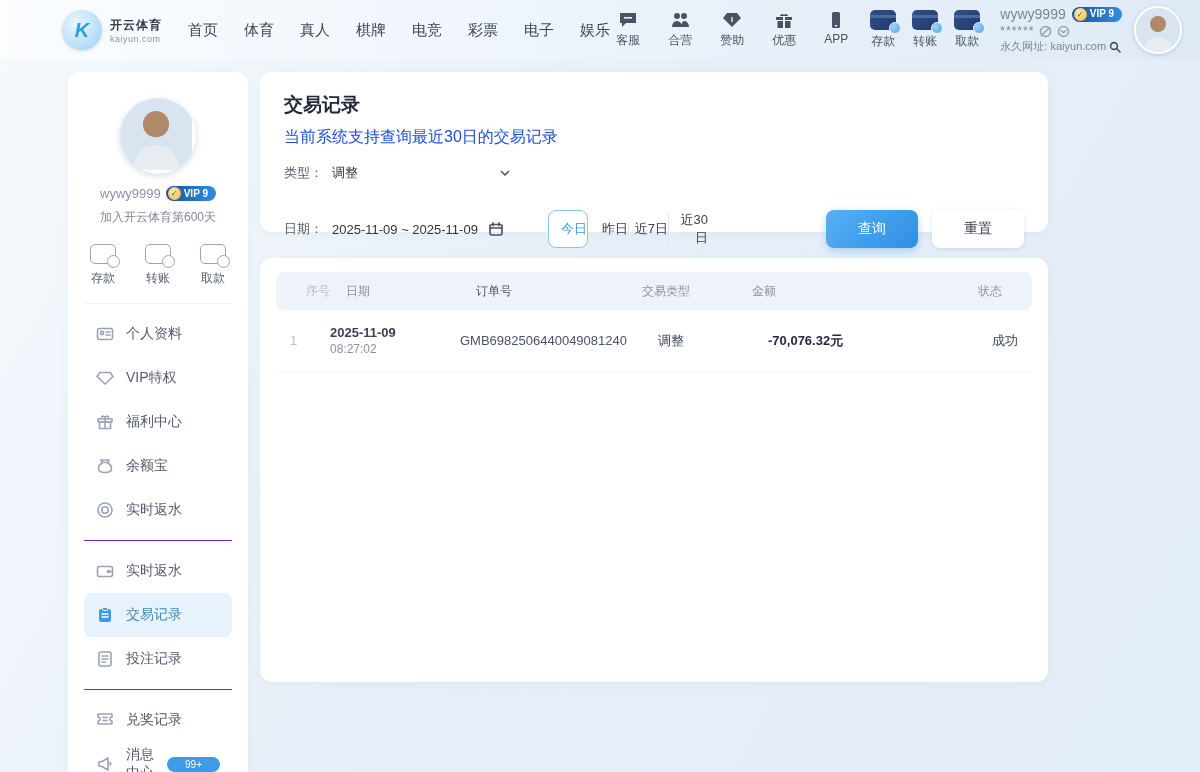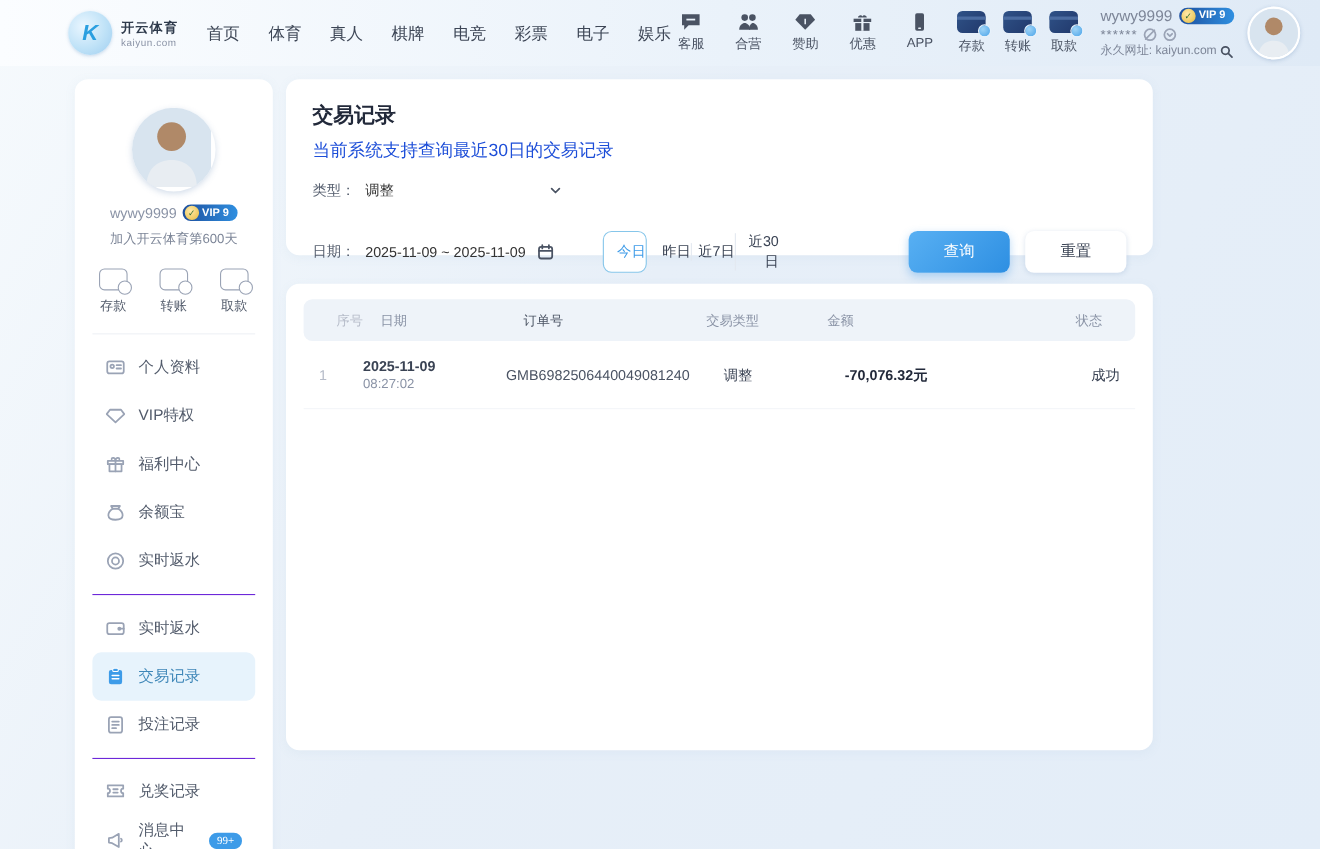--- a/index.html
+++ b/index.html
@@ -61,21 +61,21 @@
   .oicon { position:relative; width:26px; height:20px; border:1.6px solid #9aa3b5; border-radius:5px; }
   .oicon::after { content:""; position:absolute; right:-5px; bottom:-5px; width:11px; height:11px;
     border-radius:50%; border:1.6px solid #9aa3b5; background:#fff; }
   .menu-group { padding:8px 0; border-bottom:1px solid #6d28d9; }
   .menu-group:last-child { border-bottom:none; }
   .menu-item { display:flex; align-items:center; gap:12px; height:44px; padding:0 12px;
     border-radius:8px; cursor:pointer; font-size:14px; color:#525b6b; }
   .menu-item svg { flex:none; }
   .menu-item.active { background:#e7f3fc; color:#3f87b8; }
   .menu-badge { margin-left:auto; background:#3d9be8; color:#fff; font-size:10px;
-    padding:2px 7px; border-radius:9px;font-family:Liberation Serif, serif; }
+    padding:2px 18px; border-radius:9px; }
   
   .main-top { position:absolute; left:260px; top:12px; width:788px; height:160px; padding:20px 24px; }
   .page-title { font-size:19px; font-weight:bold; color:#22293a; }
   .page-sub { font-size:16px; color:#1d4ed8; margin-top:9px; }
   .row-type { display:flex; align-items:center; margin-top:16px; font-size:13px; }
   .flt-label { color:#555e6e; width:48px; }
   .select { display:flex; align-items:center; justify-content:space-between; width:180px; cursor:pointer; color:#333; }
   .row-date { display:flex; align-items:center; margin-top:20px; font-size:13px; }
   .date-input { display:flex; align-items:center; gap:10px; width:198px; cursor:pointer; color:#333; }
   .seg-group { display:flex; align-items:center; margin-left:18px; }

